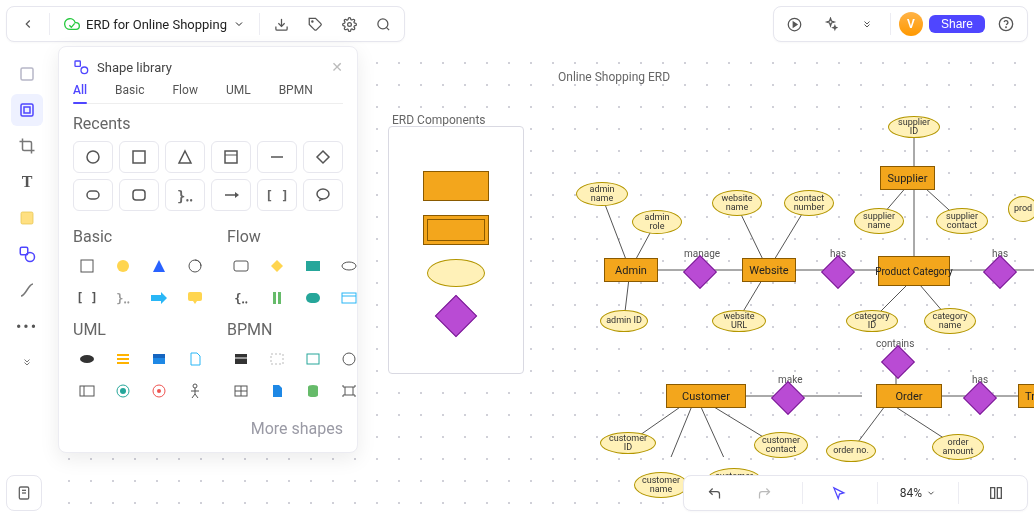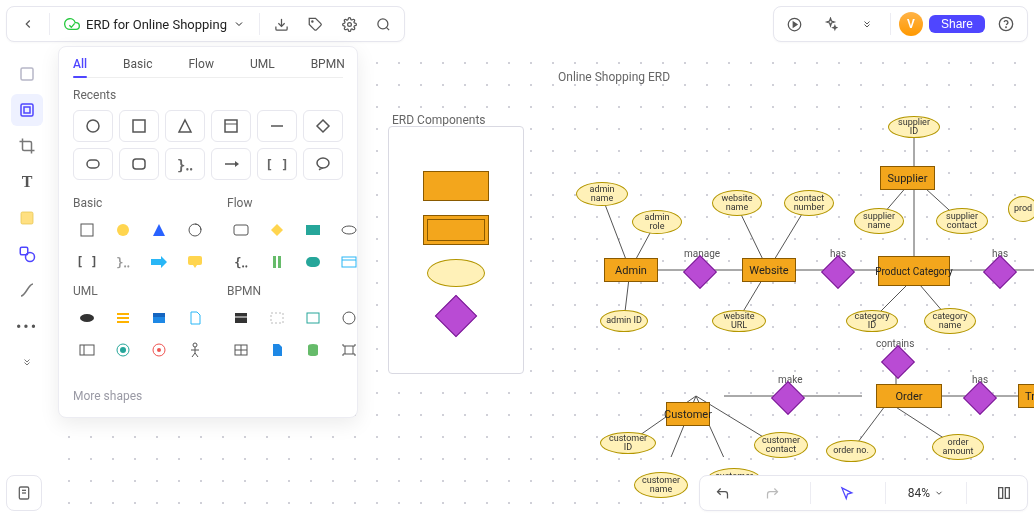--- a/index.html
+++ b/index.html
@@ -14,48 +14,48 @@
   .sharebtn{background:#4f46ff;color:#fff;border:none;border-radius:6px;font-size:12px;padding:2px 12px;cursor:pointer}
 
   .lefttools{position:absolute;left:6px;top:52px;bottom:6px;width:42px;display:flex;flex-direction:column;align-items:center;gap:4px;padding-top:6px}
   .lefttools .tool{width:32px;height:32px;display:flex;align-items:center;justify-content:center;border-radius:6px;cursor:pointer;color:#555}
   .lefttools .tool.active{background:#eef1ff}
   .dotcanvas{position:absolute;left:54px;right:0;top:48px;bottom:0;background-image:radial-gradient(#d0d0d8 1px,transparent 1px);background-size:22px 22px;background-position:4px 4px}
 
   .panel{position:absolute;left:58px;top:46px;width:300px;background:#fff;border:1px solid #ececf2;border-radius:8px;box-shadow:0 6px 20px rgba(0,0,0,.08);padding:10px 14px 14px;max-height:460px}
   .panelhead{display:flex;align-items:center;gap:8px;font-size:13px;color:#444;padding:2px 0 8px}
   .close{margin-left:auto;color:#bbb;cursor:pointer;font-size:14px}
-  .tabs{display:flex;gap:36px;border-bottom:1px solid #eee;font-size:12px;color:#555;padding-bottom:6px;margin-bottom:10px}
+  .tabs{display:flex;gap:28px;border-bottom:1px solid #eee;font-size:12px;color:#555;padding-bottom:6px;margin-bottom:10px}
   .tab{cursor:pointer;position:relative}
   .tab.active{color:#4f46ff;font-weight:500}
   .tab.active:after{content:"";position:absolute;left:0;right:0;bottom:-7px;height:2px;background:#4f46ff;border-radius:2px}
-  .shapesection{font-size:12px;color:#666;margin:4px 0 8px}
+  .shapesection{font-size:16px;color:#666;margin:4px 0 8px}
   .grid6{display:grid;grid-template-columns:repeat(6,40px);gap:6px;margin-bottom:12px}
   .cell{width:40px;height:32px;border:1px solid #e7e7ee;border-radius:6px;display:flex;align-items:center;justify-content:center;color:#666;font-size:14px;cursor:pointer}
   .twocol{display:grid;grid-template-columns:1fr 1fr;gap:6px 18px}
   .subgrid{display:grid;grid-template-columns:repeat(4,28px);gap:8px}
   .mini{width:28px;height:24px;display:flex;align-items:center;justify-content:center;cursor:pointer;color:#555}
-  .moreshapes{text-align:left;color:#9a9aa5;font-size:12px;margin-top:27px;cursor:pointer}
+  .moreshapes{text-align:right;color:#9a9aa5;font-size:16px;margin-top:16px;cursor:pointer}
 
   .lbl{position:absolute;font-size:12px;color:#666}
   .compcard{position:absolute;left:388px;top:126px;width:136px;height:248px;border:1px solid #d9d9e2;border-radius:4px;background:#fff;display:flex;flex-direction:column;align-items:center;gap:14px;padding-top:44px}
   .entity{width:66px;height:30px;background:#f3a61c;border:1px solid #8a5a00}
   .entity.double:before{content:"";position:absolute;inset:3px;border:1px solid #8a5a00}
   .entity.double{position:relative}
   .attr{width:58px;height:28px;border:1px solid #b39600;background:#fff1b8;border-radius:50%/50%}
   .rel{width:30px;height:30px;transform:rotate(45deg);background:#b94bd4;border:1px solid #7a1e95}
 
   .erd{position:absolute;left:556px;top:86px;right:0;bottom:60px}
   .erd svg{position:absolute;inset:0;width:100%;height:100%}
   .ent{position:absolute;background:#f3a61c;border:1px solid #8a5a00;font-size:11px;display:flex;align-items:center;justify-content:center;color:#222;padding:2px 4px;white-space:nowrap}
   .att{position:absolute;border:1px solid #b39600;background:#fff1b8;border-radius:50%;font-size:9px;display:flex;align-items:center;justify-content:center;color:#333;text-align:center;line-height:1.05;padding:2px 4px}
   .dia{position:absolute;width:24px;height:24px;transform:rotate(45deg);background:#b94bd4;border:1px solid #7a1e95}
   .rellbl{position:absolute;font-size:10px;color:#555}
 
-  .bottombar{position:absolute;right:6px;bottom:6px;display:flex;align-items:center;gap:20px;background:#fff;border:1px solid #e6e6ee;border-radius:8px;padding:4px 8px;height:36px;box-shadow:0 1px 2px rgba(0,0,0,.03)}
+  .bottombar{position:absolute;right:6px;bottom:6px;display:flex;align-items:center;gap:20px;background:#fff;border:1px solid #e6e6ee;border-radius:8px;padding:4px 16px;height:36px;box-shadow:0 1px 2px rgba(0,0,0,.03)}
   .zoom{font-size:12px;color:#333;display:flex;align-items:center;gap:4px}
   .bottomleft{position:absolute;left:6px;bottom:6px;width:36px;height:36px;border:1px solid #e6e6ee;border-radius:8px;display:flex;align-items:center;justify-content:center;cursor:pointer;color:#666;background:#fff}
 </style>
 </head>
 <body>
 
 <div class="dotcanvas"></div>
 
 <div class="topbar">
   <div class="topleft">
@@ -187,20 +187,28 @@
 
 <div class="bottomleft">
     <svg width="16" height="16" viewBox="0 0 24 24" fill="none" stroke="currentColor" stroke-width="2">
       <rect x="5" y="3" width="14" height="18" rx="2"></rect>
       <line x1="9" y1="8" x2="15" y2="8"></line>
       <line x1="9" y1="12" x2="15" y2="12"></line>
     </svg>
   </div>
 
 <div class="panel">
+  <div class="panelhead">
+    <svg width="16" height="16" viewBox="0 0 24 24" fill="none" stroke="#4f46ff" stroke-width="2">
+        <rect x="3" y="3" width="8" height="8" rx="1"></rect>
+        <circle cx="17" cy="17" r="5"></circle>
+      </svg>
+    <span>Shape library</span>
+    <span class="close">✕</span>
+  </div>
   <div class="tabs">
     <span class="tab active">All</span>
     <span class="tab">Basic</span>
     <span class="tab">Flow</span>
     <span class="tab">UML</span>
     <span class="tab">BPMN</span>
   </div>
   <div class="shapesection">Recents</div>
   <div class="grid6">
     <div class="cell">
@@ -527,21 +535,21 @@
 
   <div class="ent" style="left:322px;top:170px;width:72px;height:30px;font-size:10px;text-align:left;line-height:1.1">Product Category</div>
   <div class="att" style="left:290px;top:224px;width:52px;height:22px">category ID</div>
   <div class="att" style="left:368px;top:222px;width:52px;height:26px">category name</div>
   <div class="rellbl" style="left:436px;top:162px">has</div>
   <div class="dia" style="left:432px;top:174px"></div>
 
   <div class="rellbl" style="left:320px;top:252px">contains</div>
   <div class="dia" style="left:330px;top:264px"></div>
 
-  <div class="ent" style="left:110px;top:316px;width:44px;height:24px">Customer</div>
+  <div class="ent" style="left:110px;top:298px;width:80px;height:24px">Customer</div>
   <div class="att" style="left:44px;top:346px;width:56px;height:22px">customer ID</div>
   <div class="att" style="left:78px;top:386px;width:54px;height:26px">customer name</div>
   <div class="att" style="left:150px;top:382px;width:56px;height:26px">customer address</div>
   <div class="att" style="left:198px;top:346px;width:54px;height:26px">customer contact</div>
   <div class="rellbl" style="left:222px;top:288px">make</div>
   <div class="dia" style="left:220px;top:300px"></div>
 
   <div class="ent" style="left:320px;top:298px;width:66px;height:24px">Order</div>
   <div class="att" style="left:270px;top:354px;width:50px;height:22px">order no.</div>
   <div class="att" style="left:376px;top:348px;width:52px;height:26px">order amount</div>

